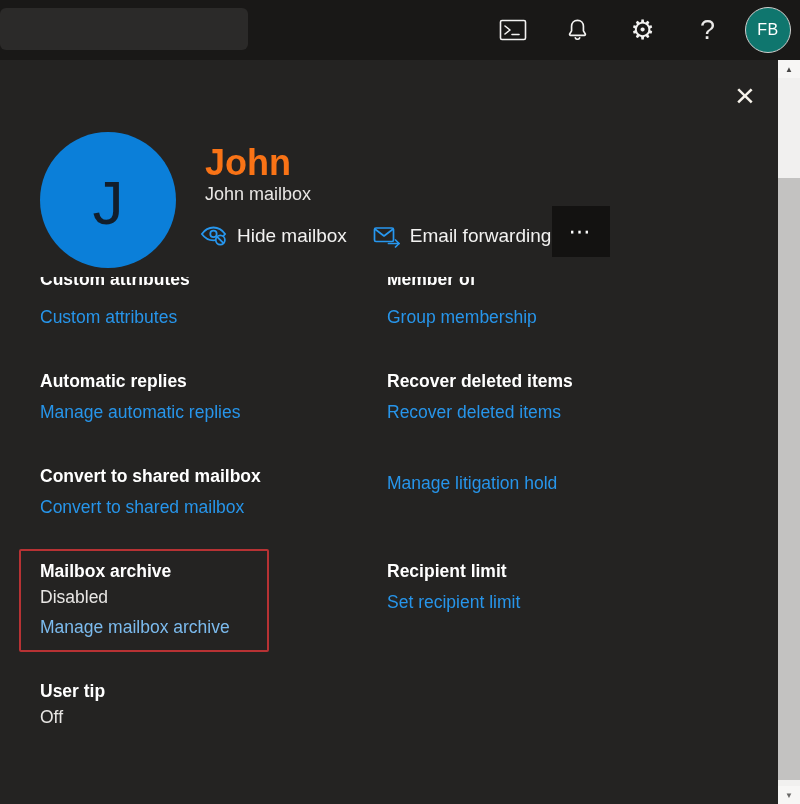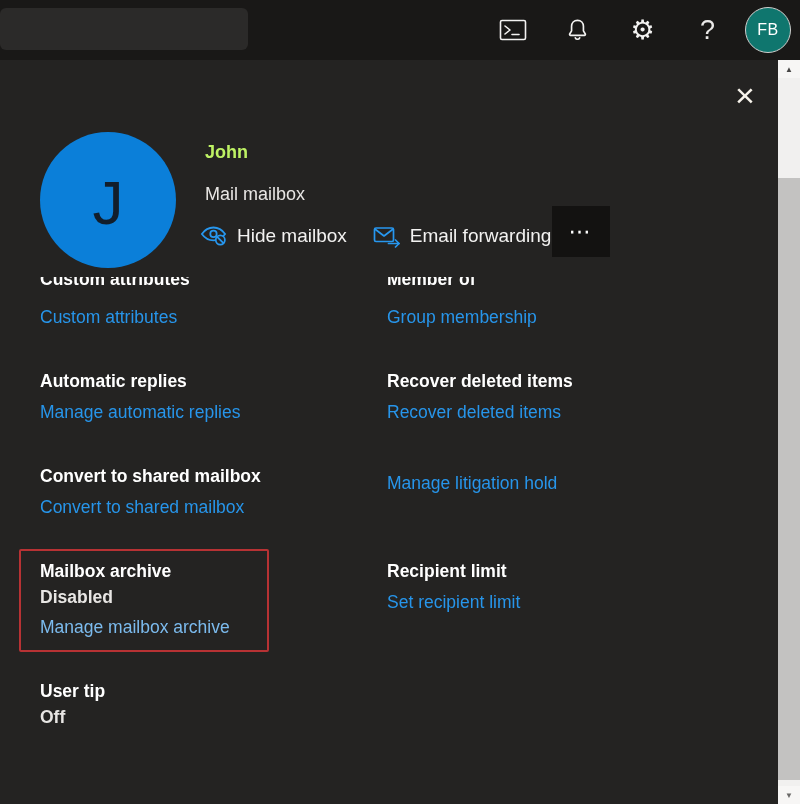--- a/index.html
+++ b/index.html
@@ -59,21 +59,21 @@
     font-size:34px; font-weight:300; line-height:30px;
   }
 
   .avatar-big {
     position:absolute; left:40px; top:72px; width:136px; height:136px;
     border-radius:50%; background:#0b7fd9;
     display:flex; align-items:center; justify-content:center;
   }
   .avatar-big span { color:#121e2b; font-size:62px; font-weight:500; transform:translateY(2px); }
 
-  .mbx-name { position:absolute; left:205px; top:82px; font-size:18px; font-weight:700; color:#bef264; }
+  .mbx-name { position:absolute; left:205px; top:82px; font-size:36px; font-weight:700; color:#f97316; }
   .mbx-type { position:absolute; left:205px; top:124px; font-size:18px; color:#e8e6e4; }
 
   .actions-row {
     position:absolute; left:200px; top:156px; height:40px;
     display:flex; align-items:center; gap:26px;
   }
   .action-btn {
     background:transparent; border:none; cursor:pointer;
     display:flex; align-items:center; gap:9px;
     color:#f3f2f1; font-size:19px; font-family:Liberation Sans, sans-serif;justify-content:flex-end;
@@ -82,21 +82,21 @@
 
   .more-btn {
     position:absolute; left:552px; top:146px; width:58px; height:51px;
     background:#131211; border:none; cursor:pointer;
     color:#ffffff; font-size:22px; letter-spacing:3px; line-height:1;
   }
 
   
   .sec { position:absolute; width:340px; }
   .sec-title { font-size:17.5px; font-weight:700; color:#ffffff; line-height:24px; }
-  .sec-status { font-size:17.5px; color:#e8e6e4; line-height:24px; margin-top:2px;font-weight:bold; }
+  .sec-status { font-size:17.5px; color:#e8e6e4; line-height:24px; margin-top:2px; }
   .sec-link {
     display:inline-block; font-size:17.5px; color:#2795ea;
     line-height:24px; margin-top:7px; text-decoration:none; cursor:pointer;
   }
   .sec-link.after-status { margin-top:6px; }
   .sec-link.underlined { color:#7cbbee; }
   .clip { height:13px; overflow:hidden; }
   .clip .sec-title { display:block; margin-top:-10px; }
   .clip + .sec-link { margin-top:15px; }
 
@@ -160,21 +160,21 @@
 <div class="panel">
 
   <button class="close-btn">
     <span>×</span>
   </button>
 
   <div class="avatar-big">
     <span>J</span>
   </div>
   <div class="mbx-name">John</div>
-  <div class="mbx-type">Mail mailbox</div>
+  <div class="mbx-type">John mailbox</div>
 
   <div class="actions-row">
     <button class="action-btn">
       <svg width="28" height="24" viewBox="0 0 27 23" fill="none" stroke="#2797ef" stroke-width="1.7" stroke-linecap="round">
         <path d="M1.8 9.5C4.8 5.3 8.9 3.3 13 3.3s8.2 2 11.2 6.2c-3 4.2-7.1 6.2-11.2 6.2S4.8 13.7 1.8 9.5z"></path>
         <circle cx="13" cy="9.5" r="3.1"></circle>
         <circle cx="19.6" cy="15.4" r="4.4" fill="#242322"></circle>
         <line x1="16.6" y1="12.4" x2="22.6" y2="18.4"></line>
       </svg>
       <span>Hide mailbox</span>

